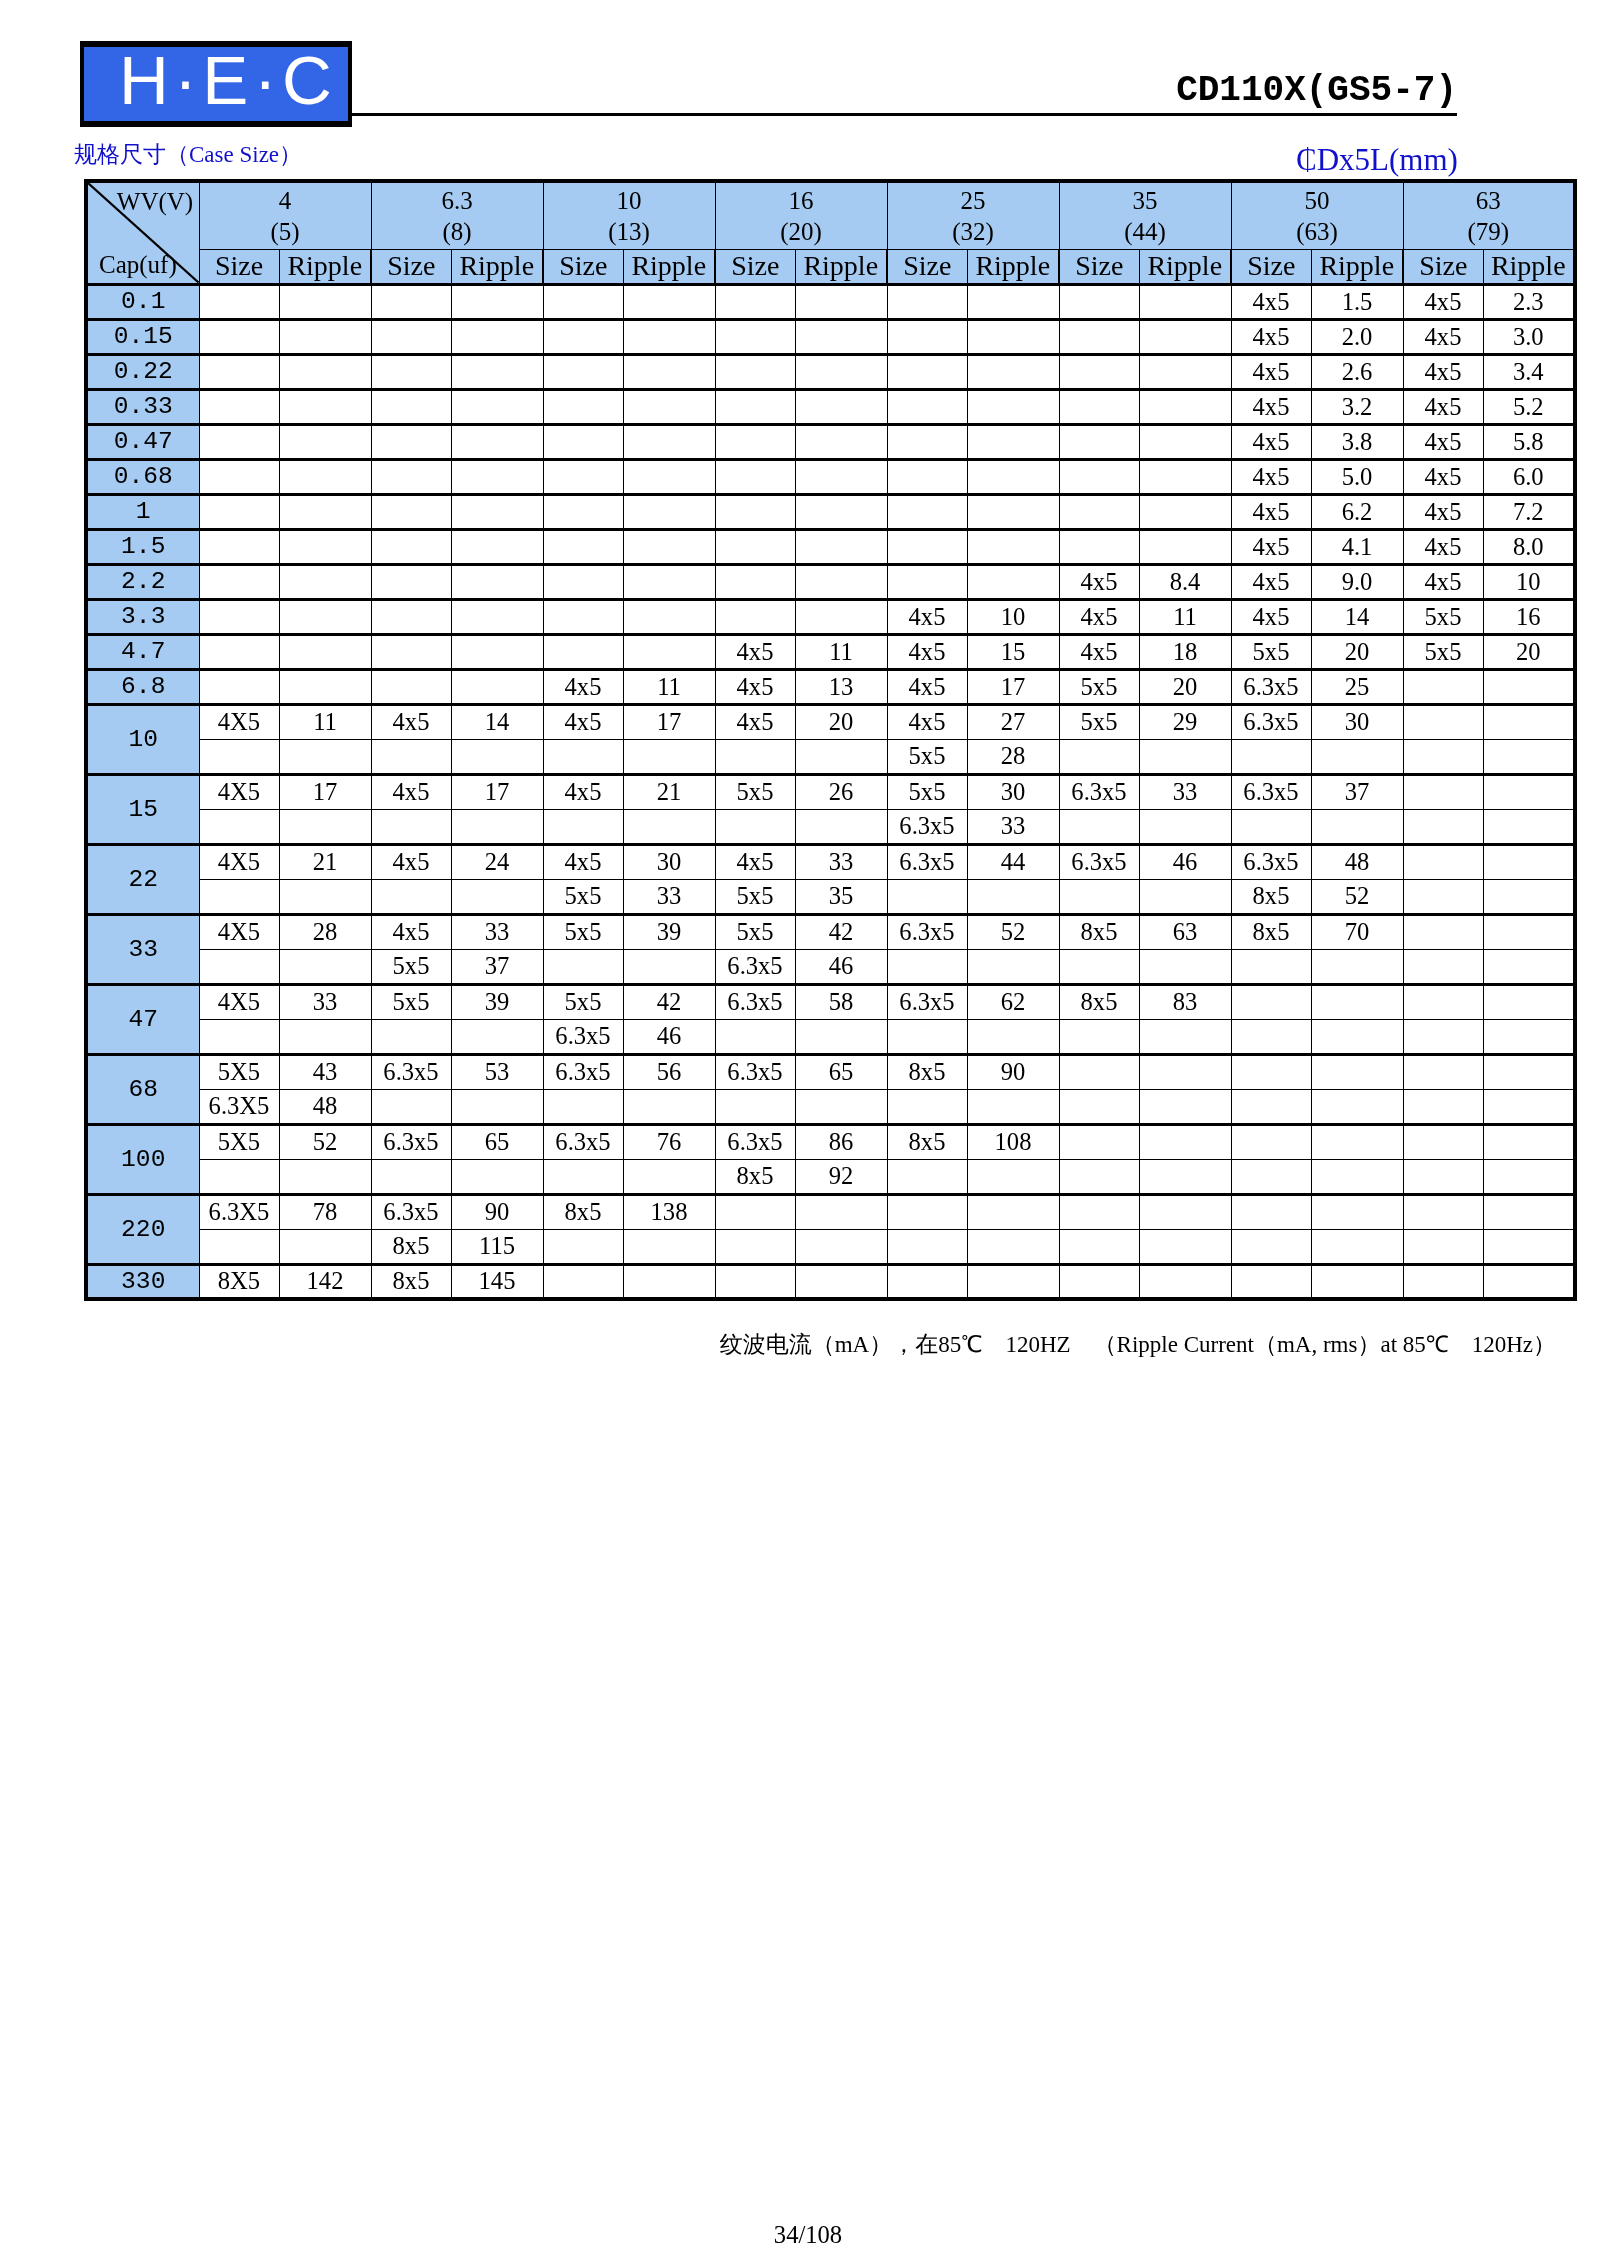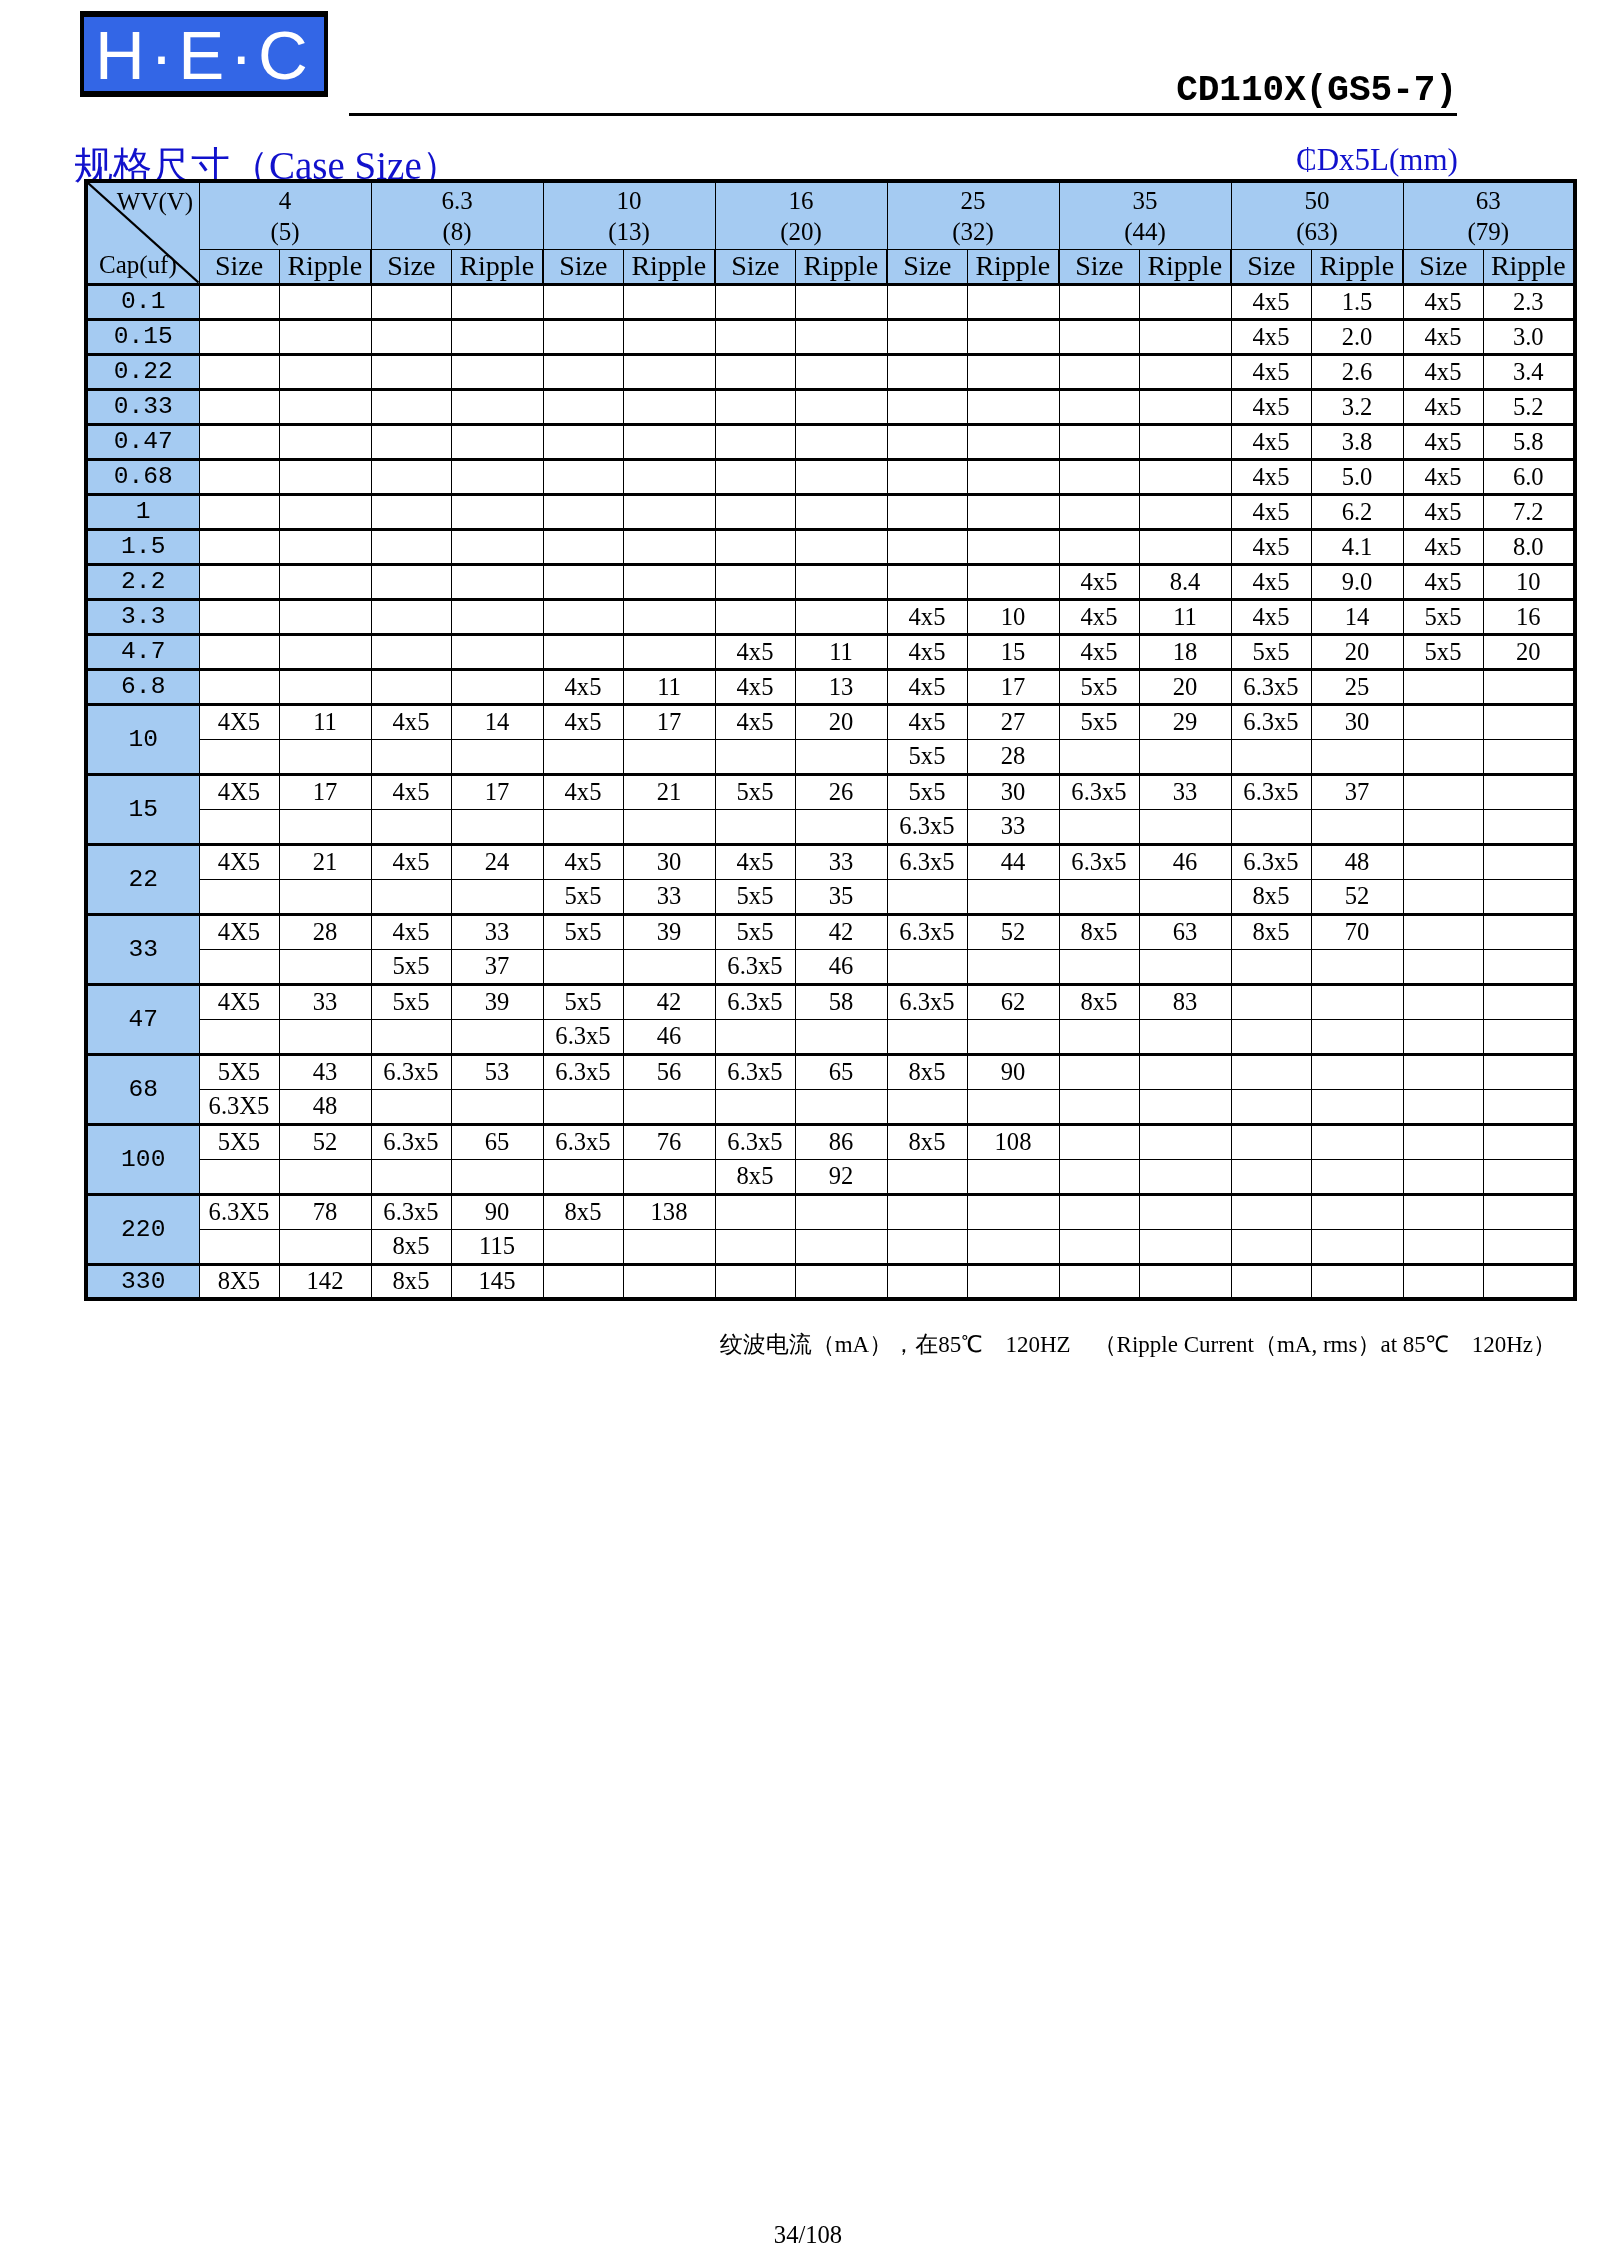--- a/index.html
+++ b/index.html
@@ -8,41 +8,41 @@
     --text-blue:#1111CC;
     --ink:#000000;
   }
   html,body{margin:0;padding:0;}
   body{
     width:1616px;height:2261px;position:relative;background:#ffffff;
     font-family:"Liberation Serif", serif;color:var(--ink);overflow:hidden;
   }
   
   .logo{
-    position:absolute;left:80px;top:11px;width:240px;height:74px;
+    position:absolute;left:80px;top:41px;width:240px;height:74px;
     background:var(--logo-blue);
     border:4px solid #000;border-top-width:6px;border-bottom-width:6px;
-    display:flex;align-items:flex-end;justify-content:center;
+    display:flex;align-items:flex-start;justify-content:center;padding-left:24px;
   }
   .logo-text{
     color:#fff;font-family:"Liberation Sans",sans-serif;
     font-size:69px;line-height:1;letter-spacing:5.3px;font-weight:400;
     transform:translateY(-1.3px);
   }
   .page-title{
     position:absolute;top:70px;right:159px;
     font-family:"Liberation Mono","DejaVu Sans Mono",monospace;
     font-weight:bold;font-size:36px;letter-spacing:0px;color:#000;white-space:nowrap;
   }
   .title-rule{
     position:absolute;left:349px;top:113px;width:1108px;height:3.3px;background:#000;
   }
   .section-title{
     position:absolute;left:74px;top:139px;
-    color:var(--text-blue);font-size:39px;white-space:nowrap;
+    color:var(--text-blue);font-size:23px;white-space:nowrap;
   }
   .unit-label{
     position:absolute;left:1296px;top:142px;
     color:var(--text-blue);font-size:31px;white-space:nowrap;
   }
   
   table.spec{
     position:absolute;left:68px;top:179px;
     border-collapse:collapse;table-layout:fixed;width:1489px;
     font-size:24.6px;

